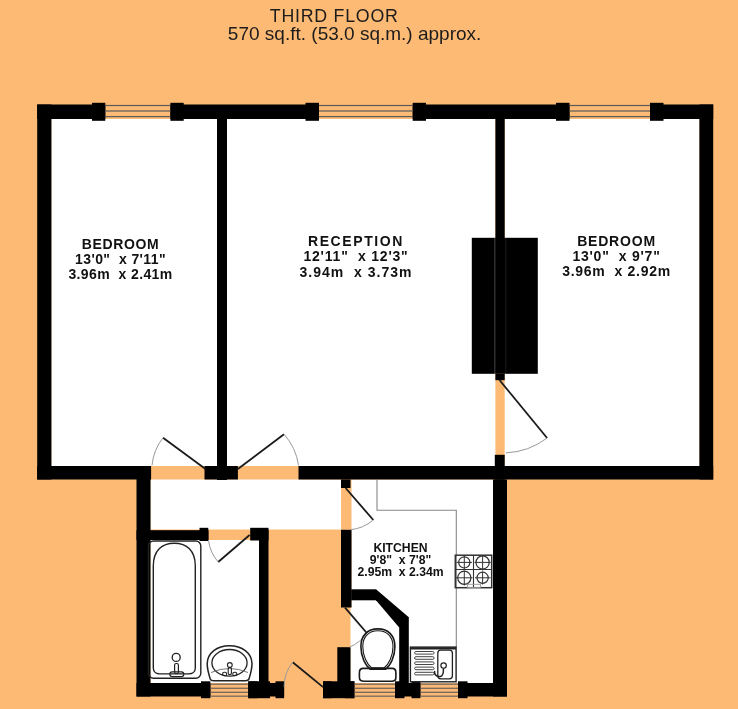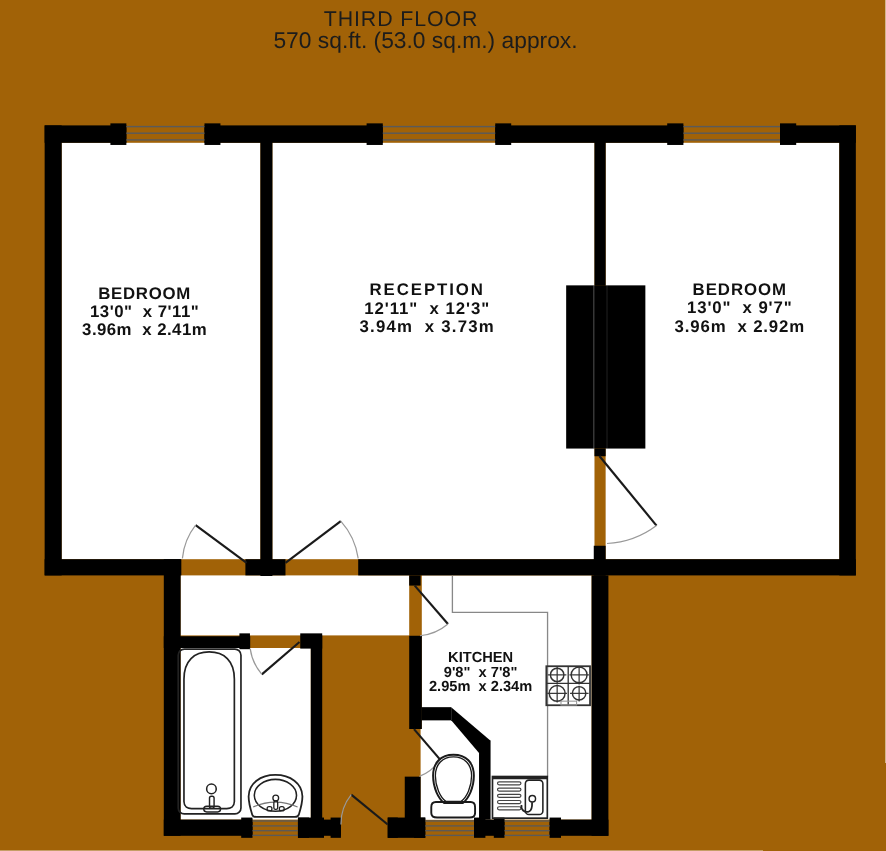--- a/index.html
+++ b/index.html
@@ -1,16 +1,16 @@
 <!DOCTYPE html>
 <html><head>
 <meta charset="utf-8">
 <style>
 html,body{margin:0;padding:0;background:#fff;}
-#plan{position:relative;width:738px;height:709px;background:#a16207;font-family:"Liberation Sans",sans-serif;}
+#plan{position:relative;width:738px;height:709px;background:#fdba74;font-family:"Liberation Sans",sans-serif;}
 svg{position:absolute;left:0;top:0;}
 </style>
 </head>
 <body>
 <div id="plan">
 <svg width="738" height="709" viewBox="0 0 738 709">
 
 <rect x="51.4" y="119" width="165.6" height="347" fill="#fff"></rect>
 
 <rect x="227" y="119" width="268.4" height="347" fill="#fff"></rect>

